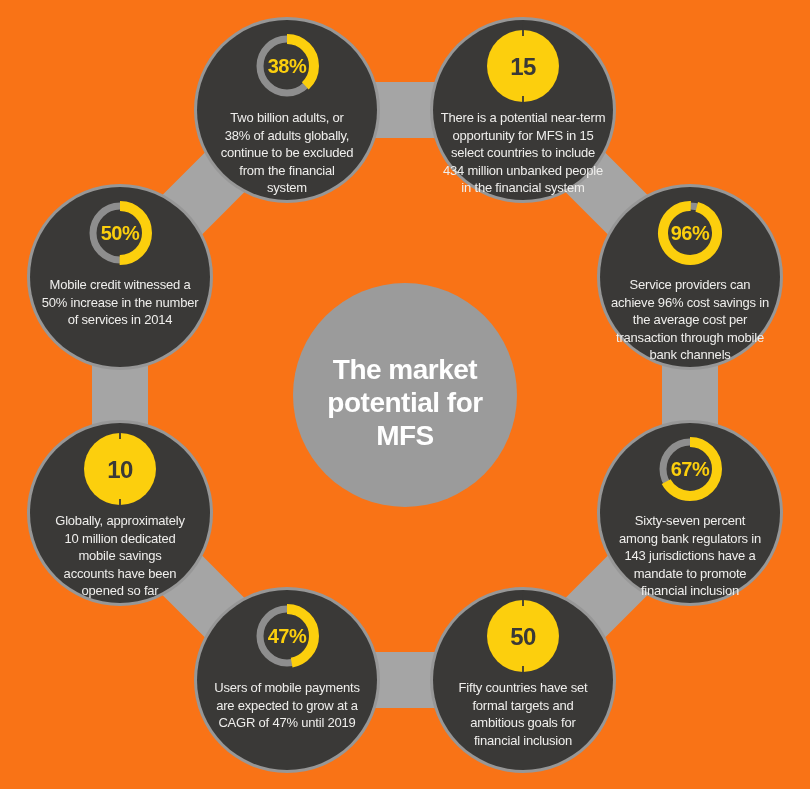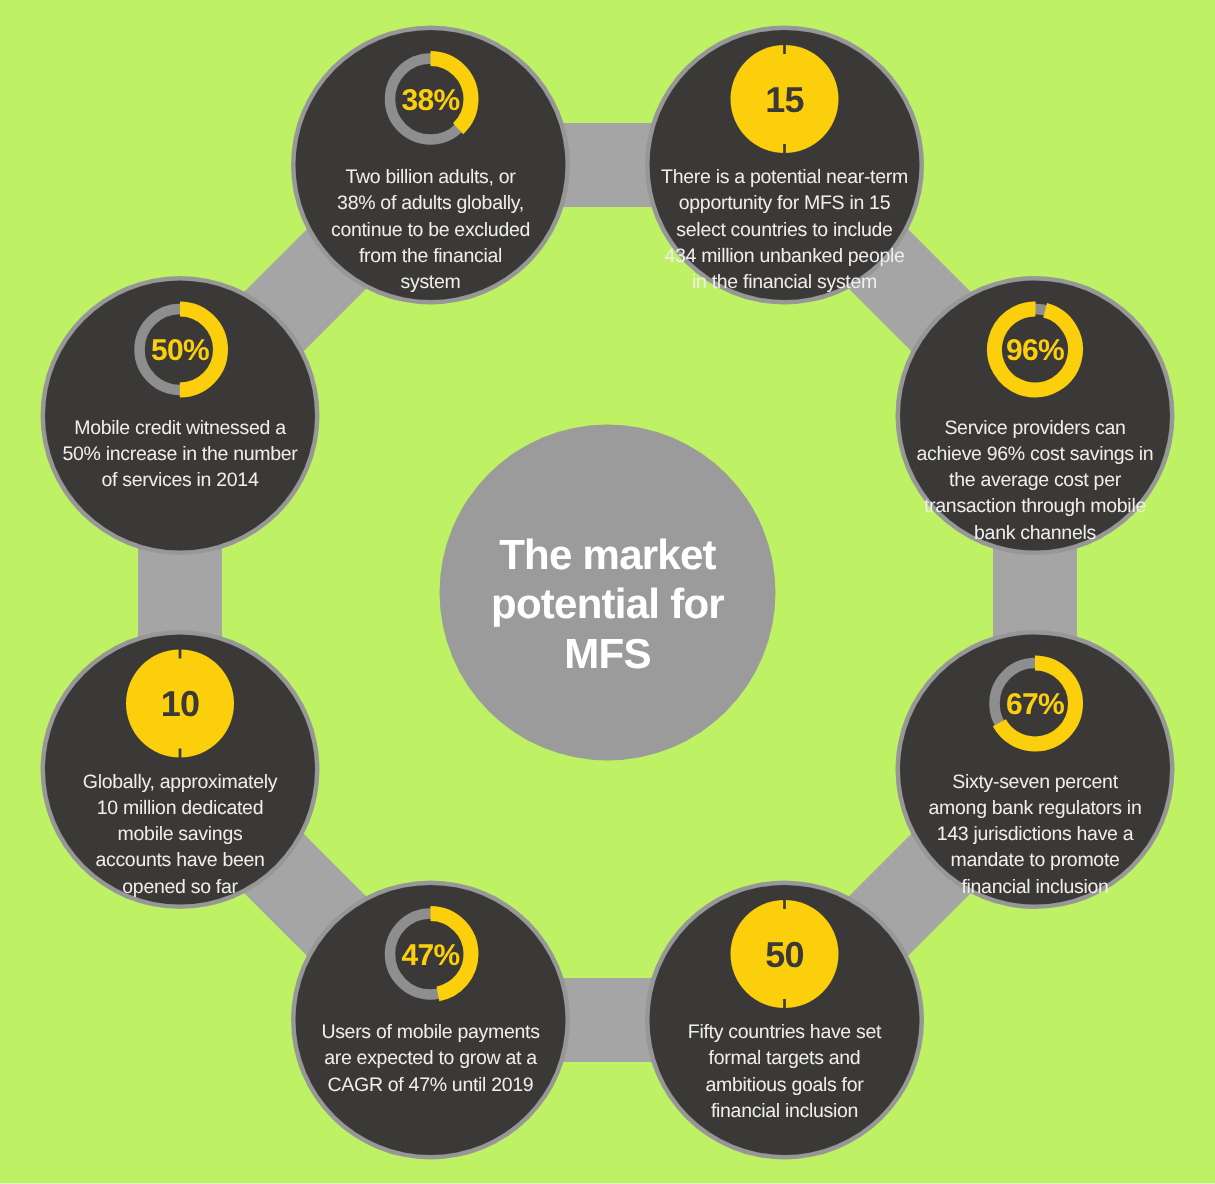--- a/index.html
+++ b/index.html
@@ -1,16 +1,16 @@
 <!DOCTYPE html>
 <html><head>
 <meta charset="utf-8">
 <style>
   html,body{margin:0;padding:0;background:#ffffff;}
-  .stage{width:810px;height:789px;position:relative;background:#bef264;overflow:hidden;}
+  .stage{width:810px;height:789px;position:relative;background:#f97316;overflow:hidden;}
   svg{display:block;}
   text{font-family:"Liberation Sans","DejaVu Sans",sans-serif;}
   .node-line{font-size:13px;font-weight:400;fill:#efeeec;letter-spacing:-0.2px;text-anchor:middle;}
   .donut-value{font-size:20px;font-weight:700;fill:#fccf0d;text-anchor:middle;letter-spacing:-0.5px;}
   .disc-value{font-size:24px;font-weight:700;fill:#3a3937;text-anchor:middle;letter-spacing:-0.5px;}
   .center-line{font-size:28px;font-weight:700;fill:#ffffff;text-anchor:middle;letter-spacing:-0.5px;}
   .connector{stroke:#a5a5a5;stroke-width:56;}
   .rim{fill:#979797;}
   .nodefill{fill:#3a3937;}
   .track{fill:none;stroke:#8e8e8e;stroke-width:7;}

